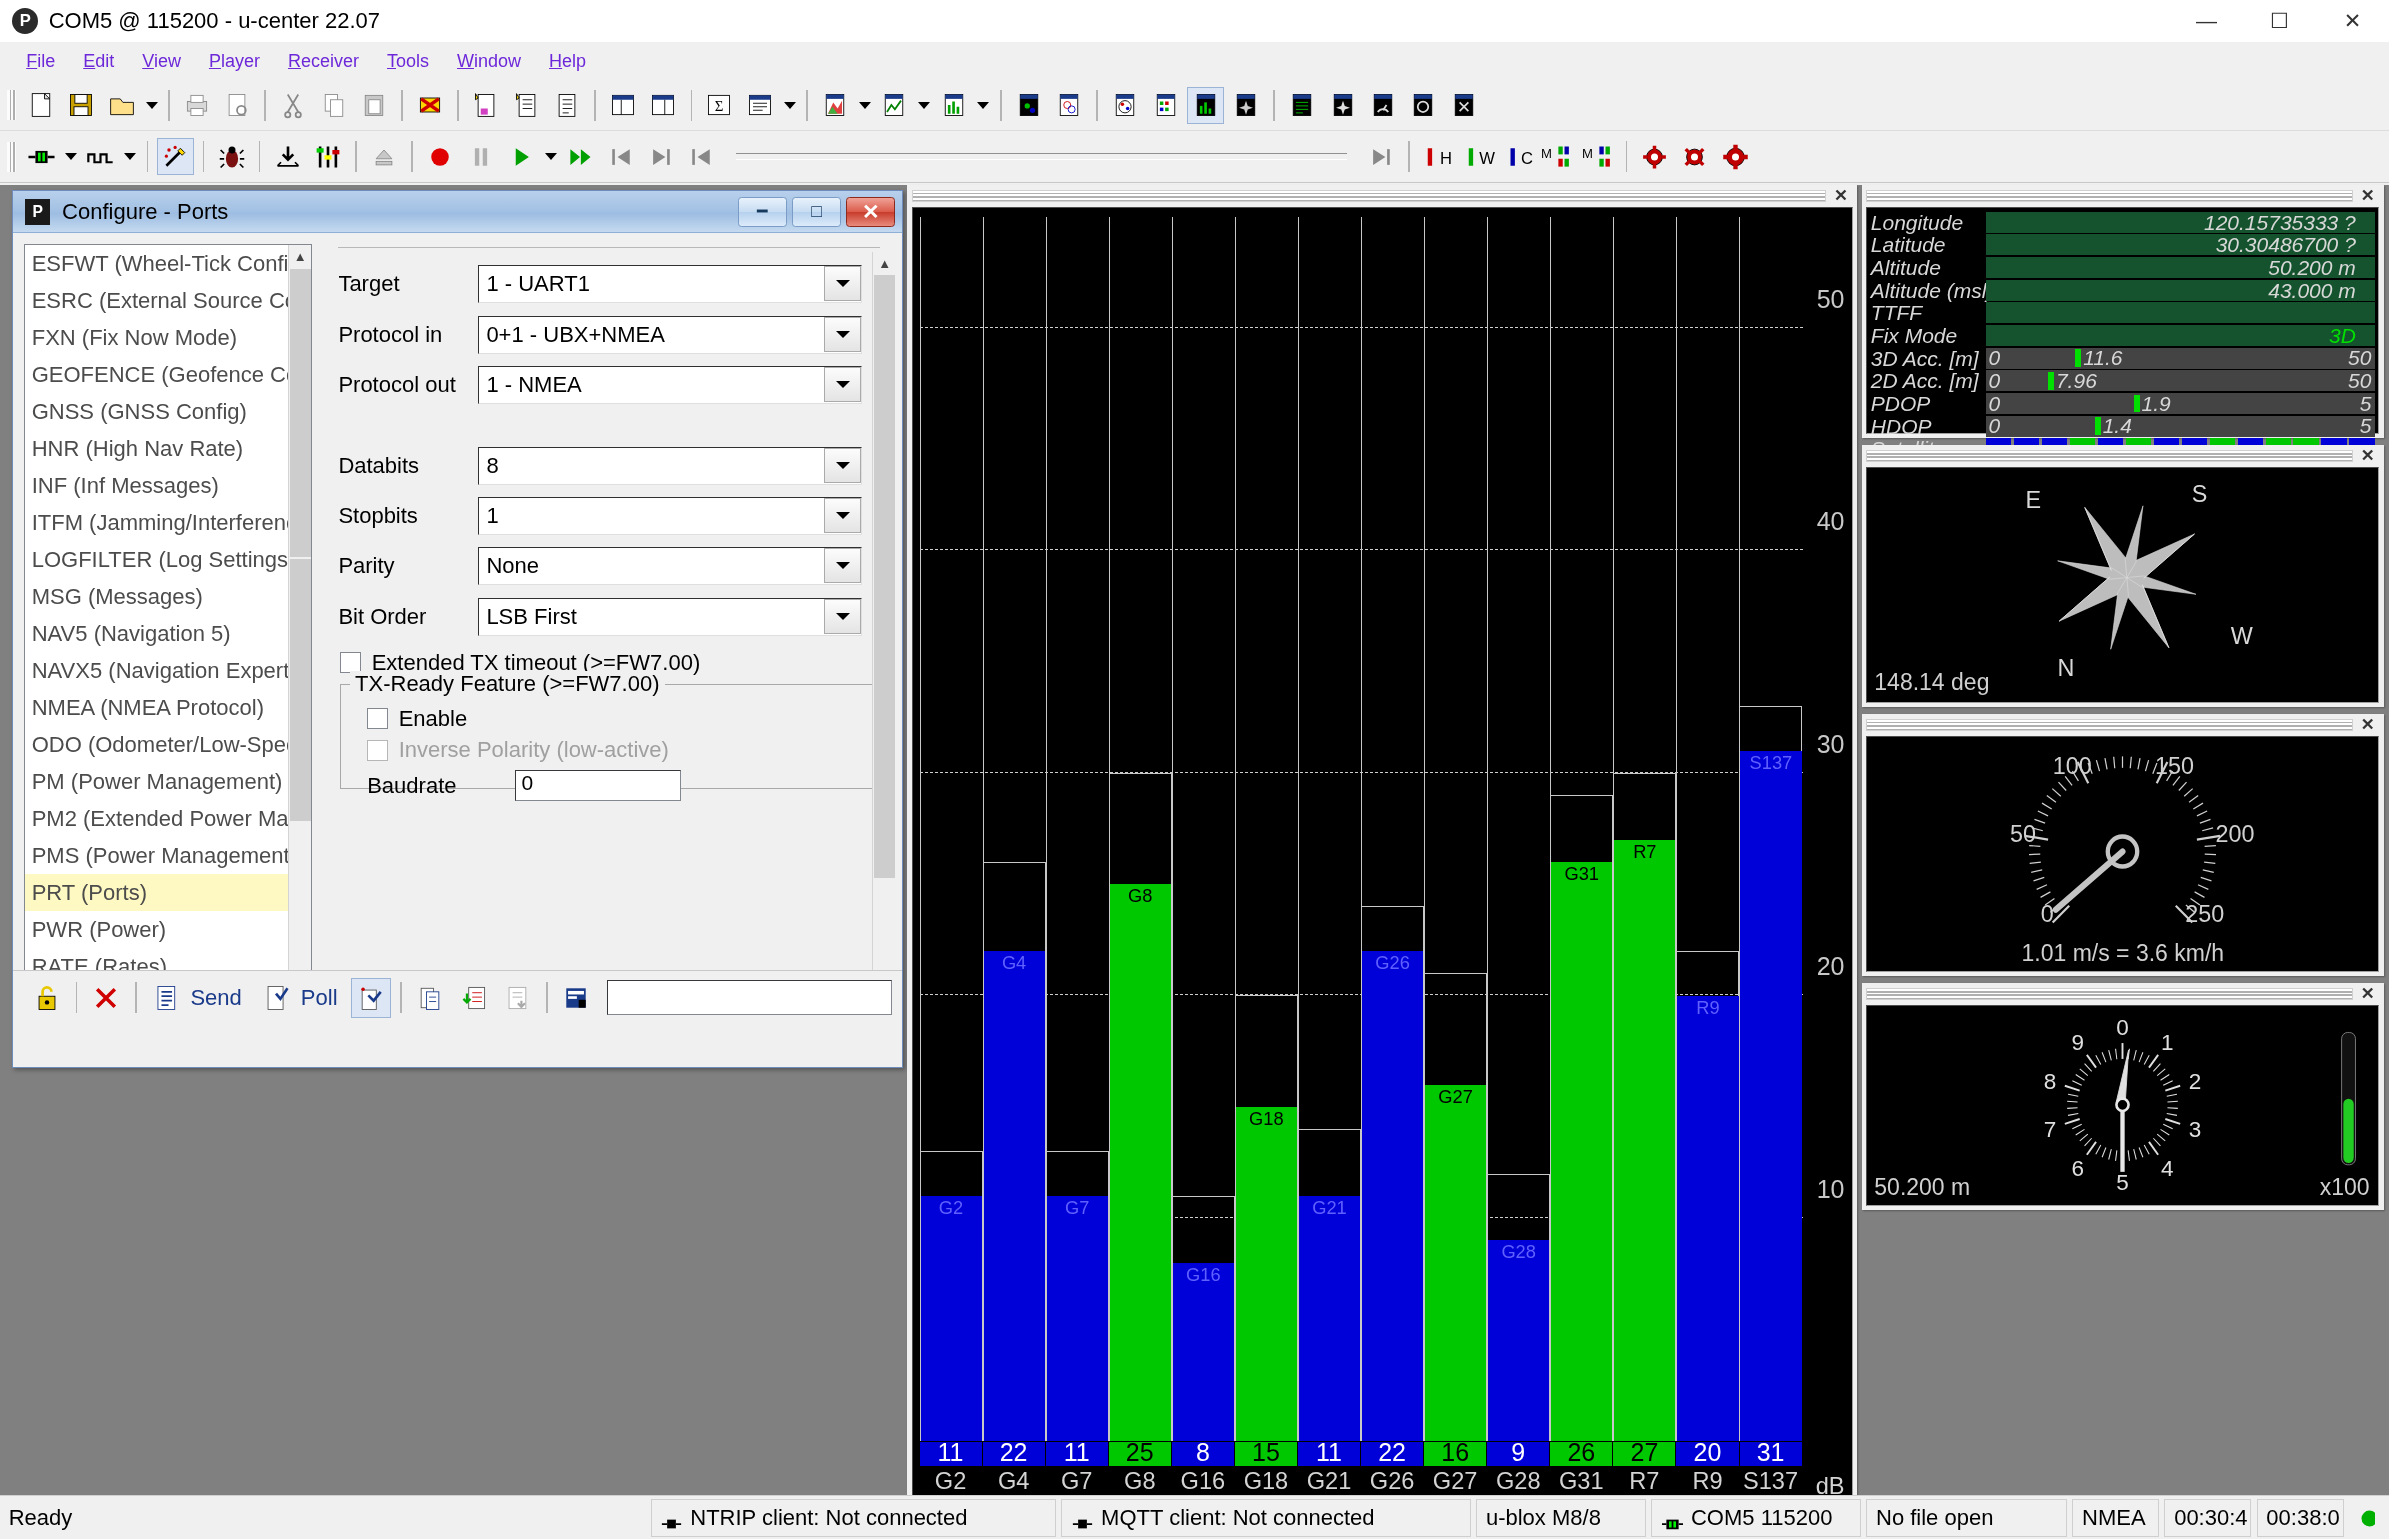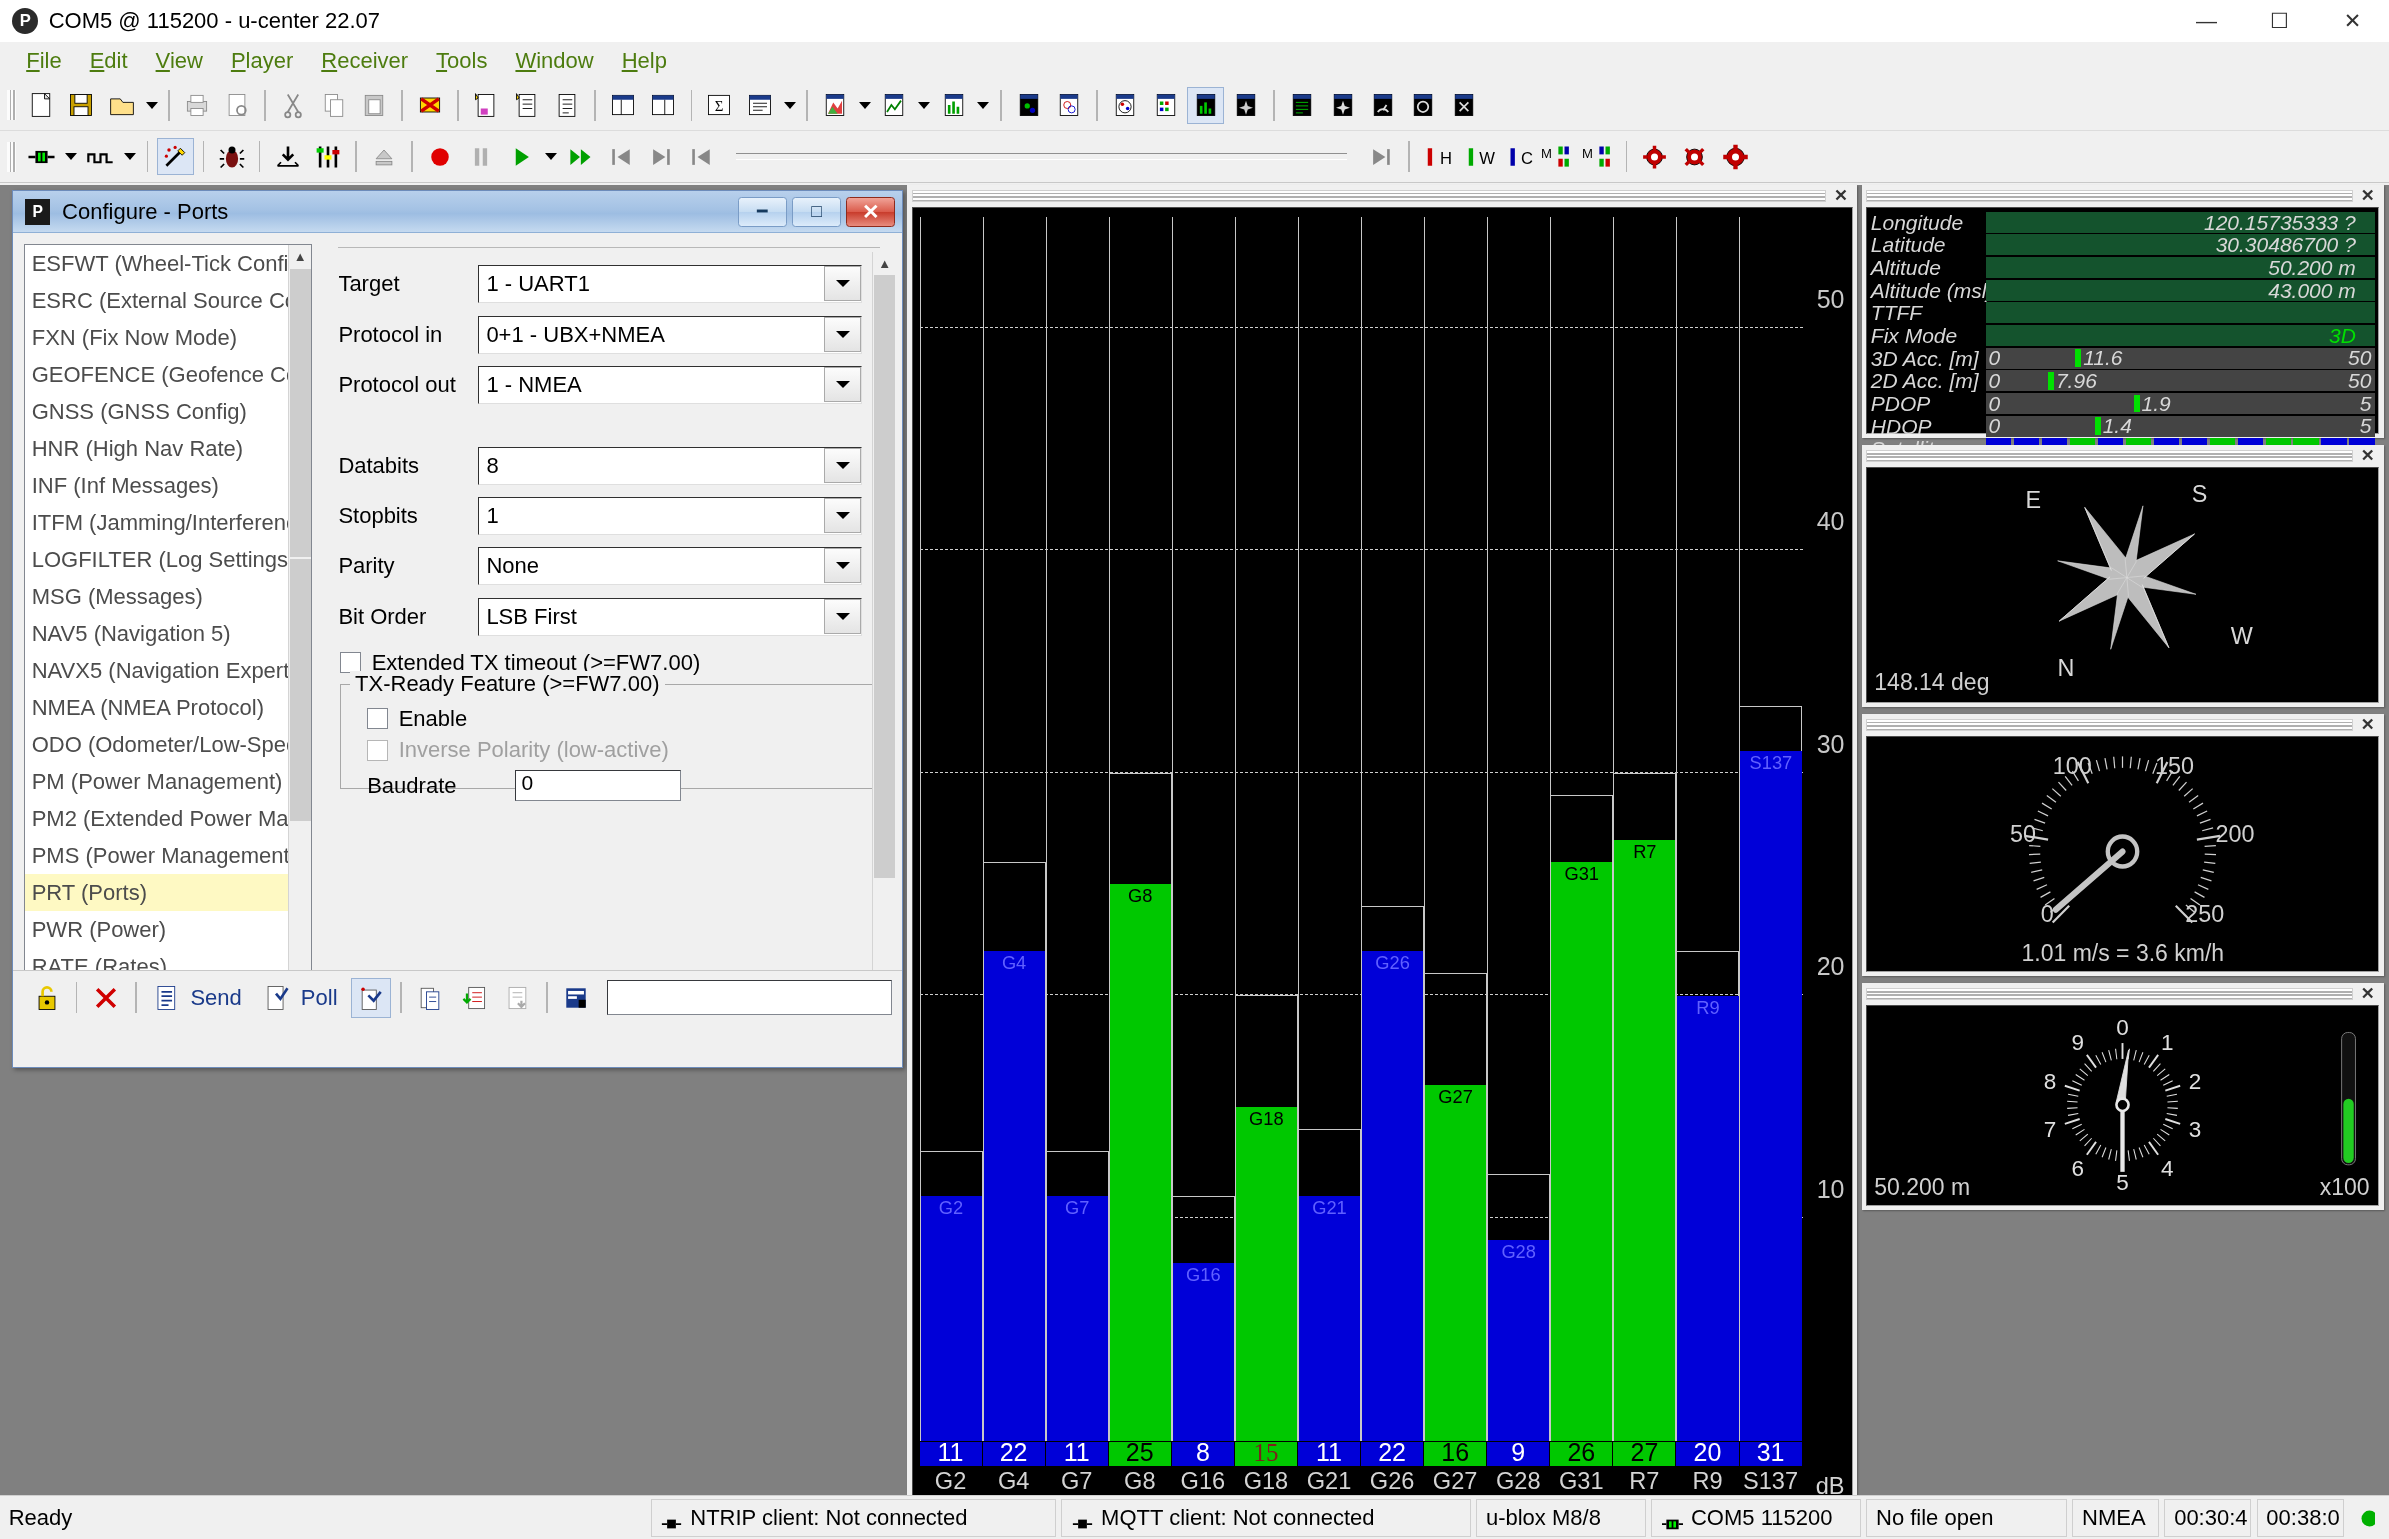--- a/index.html
+++ b/index.html
@@ -25,21 +25,21 @@
   }
   .tb-title{font-size:22px;color:#000;}
   .tb-btns{margin-left:auto;display:flex;height:42px;}
   .tb-btn{width:73px;height:42px;display:flex;align-items:center;justify-content:center;font-size:21px;color:#333;}
 
   
   .menubar{
     position:absolute; left:0; top:42px; width:2389px; height:38px;
     background:#f0f0f0; display:flex; align-items:center; padding-left:12.2px;
   }
-  .menu-item{padding:3.5px 14px;font-size:22px;color:#4d7c0f;}
+  .menu-item{padding:3.5px 14px;font-size:18px;color:#6d28d9;}
   .menu-item u{text-decoration:underline;}
 
   
   .toolbar{
     position:absolute;left:0;width:2389px;height:51px;background:#f0f0f0;
     display:flex;align-items:center;border-bottom:0.9px solid #dcdcdc;
   }
   .toolbar.row1{top:80px;}
   .toolbar.row2{top:131px;height:52px;border-bottom:1.7px solid #c8c8c8;}
   .grip{width:8.7px;height:30px;margin:0 5.2px 0 7px;
@@ -959,21 +959,21 @@
             </div>
             <div class="xcell" style="background: rgb(0, 200, 0); position: relative;">
               <div class="cnt" style="color: rgb(0, 0, 0);">25</div>
               <div class="nm" style="background: rgb(0, 0, 0); padding-top: 1.7px;">G8</div>
             </div>
             <div class="xcell" style="background: rgb(0, 0, 216); position: relative;">
               <div class="cnt" style="color: rgb(255, 255, 255);">8</div>
               <div class="nm" style="background: rgb(0, 0, 0); padding-top: 1.7px;">G16</div>
             </div>
             <div class="xcell" style="background: rgb(0, 200, 0); position: relative;">
-              <div class="cnt" style="color: #7f1d1d; font-family: Liberation Serif, serif;">15</div>
+              <div class="cnt" style="color: #000000;">15</div>
               <div class="nm" style="background: rgb(0, 0, 0); padding-top: 1.7px;">G18</div>
             </div>
             <div class="xcell" style="background: rgb(0, 0, 216); position: relative;">
               <div class="cnt" style="color: rgb(255, 255, 255);">11</div>
               <div class="nm" style="background: rgb(0, 0, 0); padding-top: 1.7px;">G21</div>
             </div>
             <div class="xcell" style="background: rgb(0, 0, 216); position: relative;">
               <div class="cnt" style="color: rgb(255, 255, 255);">22</div>
               <div class="nm" style="background: rgb(0, 0, 0); padding-top: 1.7px;">G26</div>
             </div>

